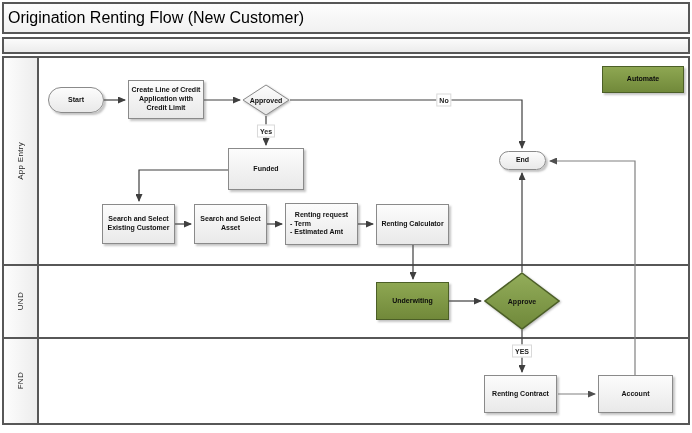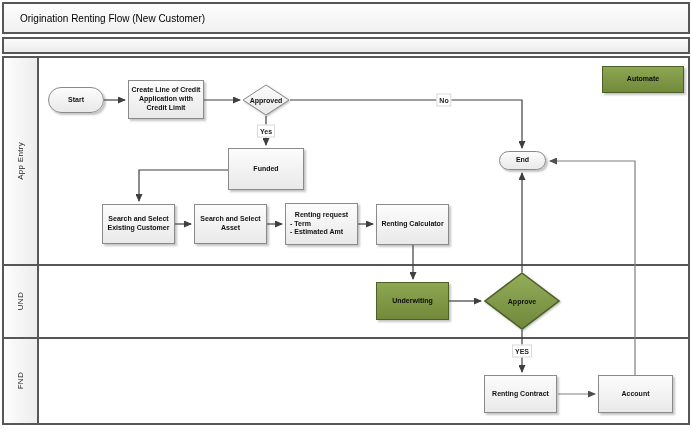--- a/index.html
+++ b/index.html
@@ -5,21 +5,21 @@
   html,body{margin:0;padding:0;background:#fff;}
   .canvas{
     position:relative;width:692px;height:433px;background:#fff;
     font-family:"Liberation Sans", sans-serif;color:#1a1a1a;overflow:hidden;
   }
   .frame{position:absolute;left:2px;top:56px;width:688px;height:369px;
     border:2px solid #575757;box-sizing:border-box;background:#fff;}
   .titlebar{position:absolute;left:2px;top:2px;width:688px;height:32px;
     border:2px solid #575757;box-sizing:border-box;
     background:linear-gradient(180deg,#fdfdfd,#f1f1f1);
-    display:flex;align-items:center;padding-left:16px;font-size:10px;color:#000;}
+    display:flex;align-items:center;padding-left:4px;font-size:16px;color:#000;}
   .phaseband{position:absolute;left:2px;top:37px;width:688px;height:17px;
     border:2px solid #575757;box-sizing:border-box;
     background:linear-gradient(180deg,#fbfbfb,#ececec);}
   .lane-cell{position:absolute;left:4px;width:33px;
     background:linear-gradient(90deg,#fdfdfd,#ededed);
     display:flex;align-items:center;justify-content:center;}
   .lane-cell .vtext{writing-mode:vertical-rl;transform:rotate(180deg);
     font-size:8px;color:#222;letter-spacing:.3px;white-space:nowrap;}
   .col-border{position:absolute;left:37px;top:58px;width:2px;height:365px;background:#575757;}
   .lane-div{position:absolute;left:2px;width:688px;height:2px;background:#575757;}

